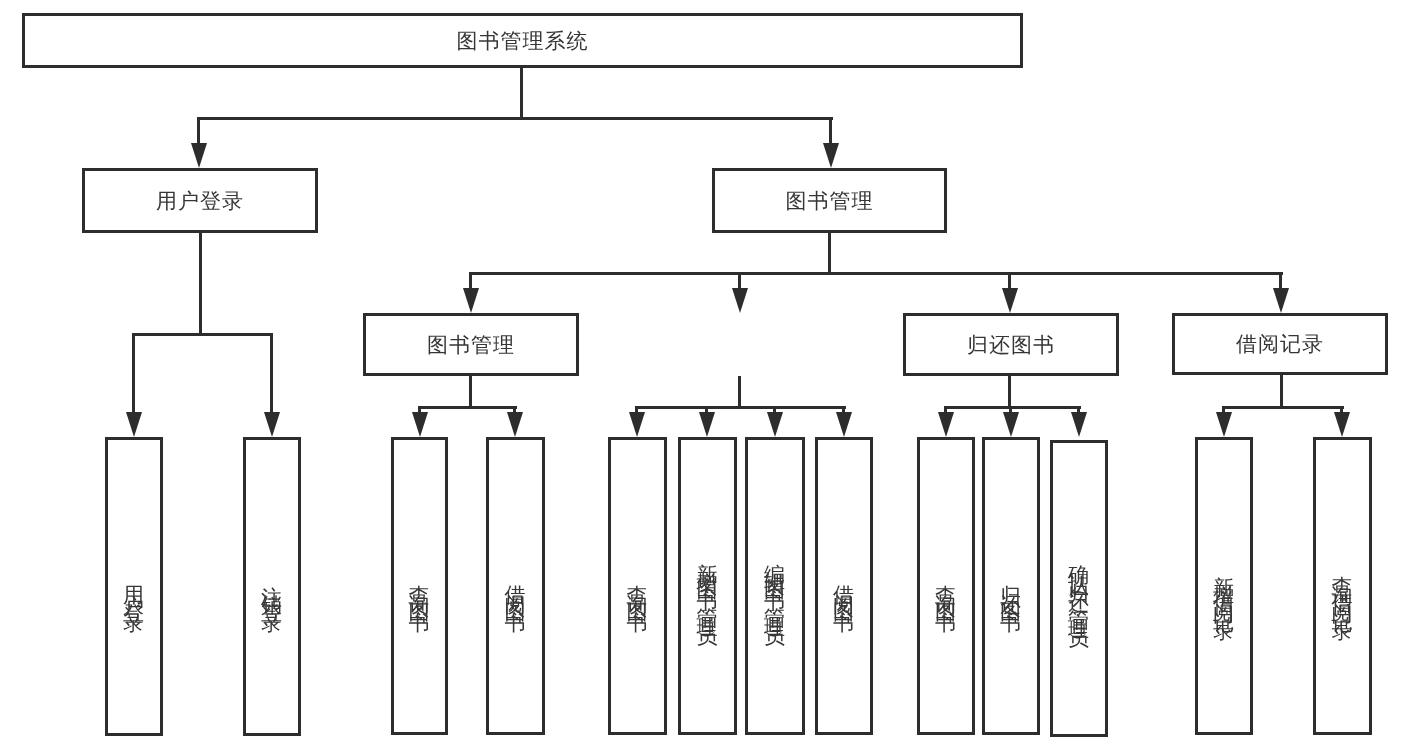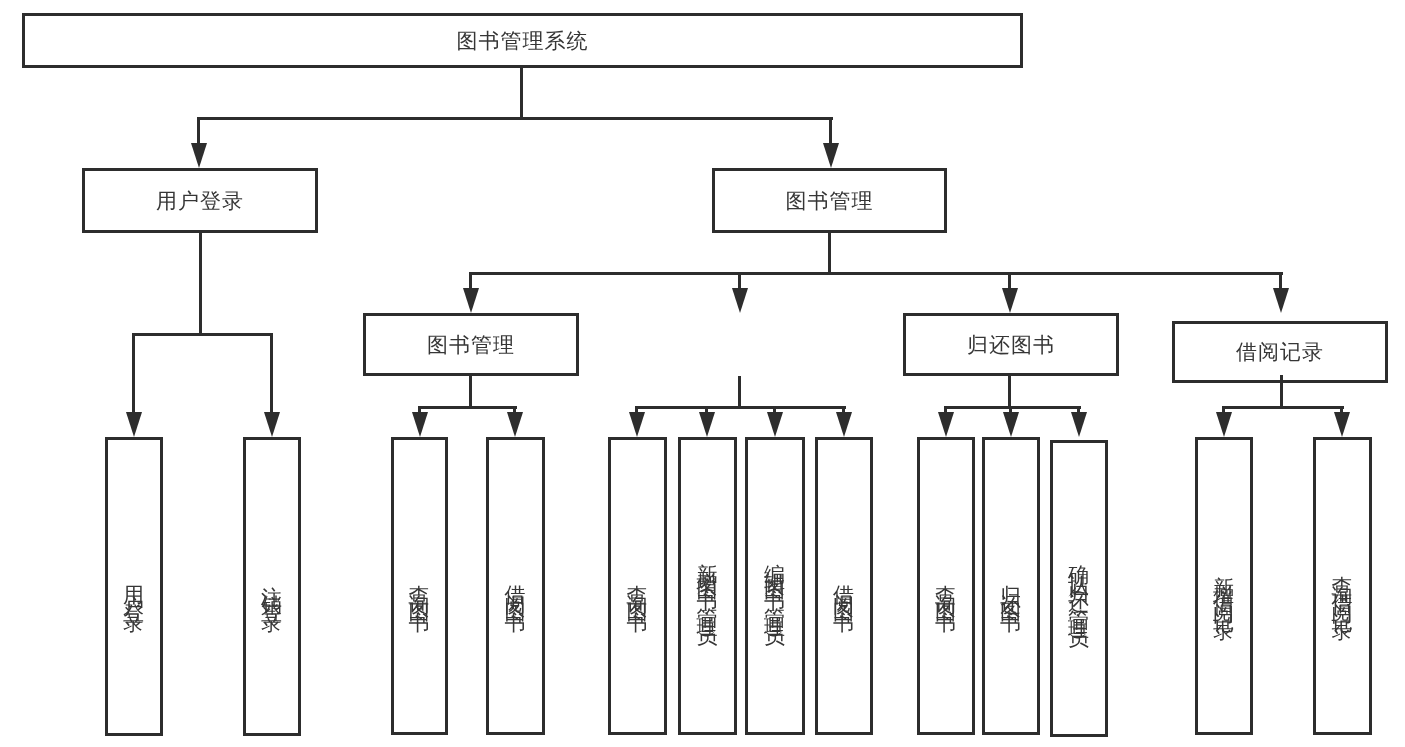--- a/index.html
+++ b/index.html
@@ -96,21 +96,21 @@
   <div class="arrow" style="left:1002px; top:288px;"></div>
   <div class="vline" style="left:1279px; top:272px; height:18px;"></div>
   <div class="arrow" style="left:1273px; top:288px;"></div>
 
   <div class="node" style="left:363px; top:313px; width:216px; height:63px;">
     <span class="hlabel">图书管理</span>
   </div>
   <div class="node" style="left:903px; top:313px; width:216px; height:63px;">
     <span class="hlabel">归还图书</span>
   </div>
-  <div class="node" style="left:1172px; top:321px; width:216px; height:62px;">
+  <div class="node" style="left:1172px; top:313px; width:216px; height:62px;">
     <span class="hlabel">借阅记录</span>
   </div>
 
   <div class="vline" style="left:469px; top:376px; height:33px;"></div>
   <div class="hline" style="left:418px; top:406px; width:99px;"></div>
   <div class="vline" style="left:418px; top:406px; height:9px;"></div>
   <div class="arrow" style="left:412px; top:412px;"></div>
   <div class="vline" style="left:513px; top:406px; height:9px;"></div>
   <div class="arrow" style="left:507px; top:412px;"></div>
 

